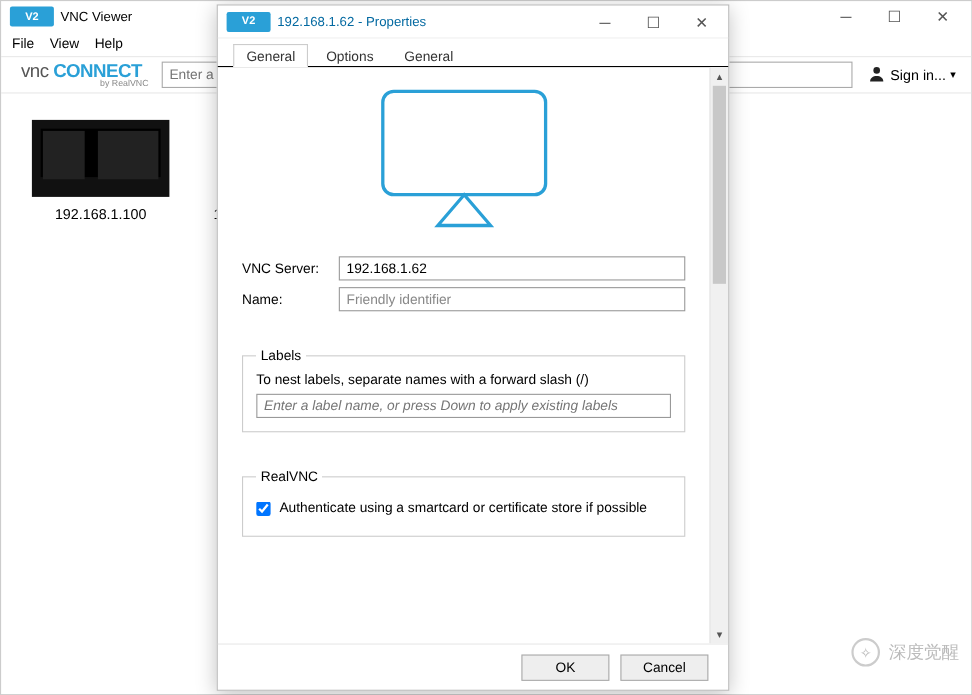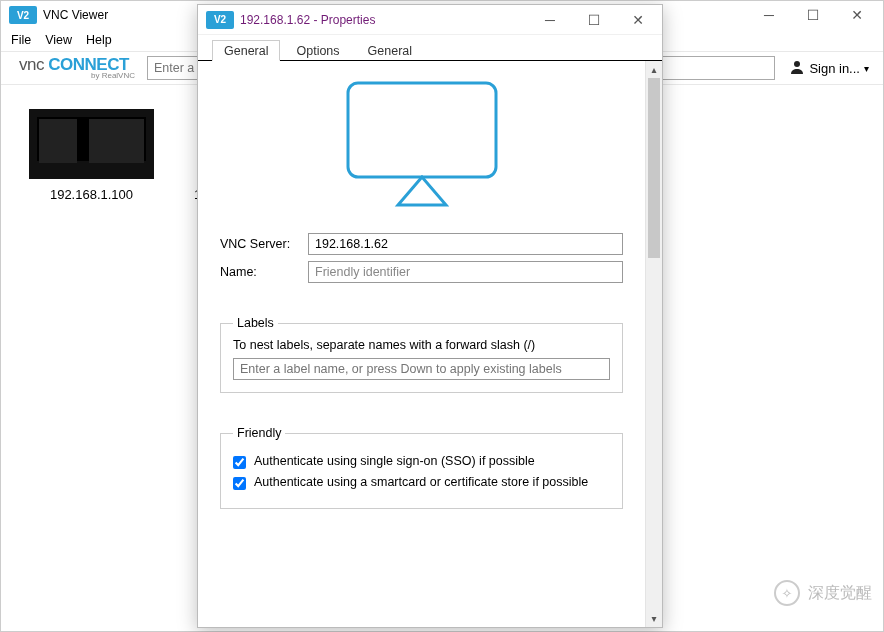--- a/index.html
+++ b/index.html
@@ -1,21 +1,21 @@
 <!DOCTYPE html>
 <html><head>
 <meta charset="utf-8">
 <style>
   * { box-sizing: border-box; margin: 0; padding: 0; font-family: "Segoe UI", Tahoma, sans-serif; }
   body { width: 884px; height: 632px; background: #fff; overflow: hidden; position: relative; }
 
   
   .main-window { position: absolute; inset: 0; background: #fff; border: 1px solid #ccc; }
   .main-titlebar { height: 28px; display: flex; align-items: center; padding: 0 4px 0 8px; }
-  .vlogo { width: 28px; height: 18px; background: #2aa0d7; border-radius: 2px; color:#fff; font-size:10px; font-weight:bold; display:flex;align-items:center;justify-content:center;margin-right:6px;}
+  .vlogo { width: 40px; height: 18px; background: #2aa0d7; border-radius: 2px; color:#fff; font-size:10px; font-weight:bold; display:flex;align-items:center;justify-content:center;margin-right:6px;}
   .main-title { font-size: 12px; flex: 1; color:#000;}
   .win-btns { display: flex; }
   .win-btn { width: 44px; height: 28px; display:flex;align-items:center;justify-content:center; color:#555; font-size:14px;}
   .menu-bar { height: 22px; display:flex; gap: 14px; padding:0 10px; align-items:center; font-size:12.5px; color:#000;}
   .toolbar { height: 34px; display:flex; align-items:center; padding:4px 8px; border-top:1px solid #e8e8e8; border-bottom:1px solid #e8e8e8;justify-content:flex-end;}
   .brand { width: 130px; display:flex;flex-direction:column;align-items:center;justify-content:center; line-height:0.9;}
   .brand-top{font-size:17px;letter-spacing:-.5px;}
   .bvnc{color:#555;font-weight:400;} .bconn{color:#2aa0d7;font-weight:700;}
   .brand-sub{font-size:8px;color:#888;align-self:flex-end;margin-right:4px;}
   .addr-input{flex:1;height:24px;border:1px solid #aaa;padding:0 6px;font-size:12.5px;margin:0 8px;}
@@ -27,41 +27,41 @@
   .thumb .inner{position:absolute;inset:8px 8px 18px 8px;background:#000;}
   .thumb .inner::before,.thumb .inner::after{content:"";position:absolute;background:#222;}
   .thumb .inner::before{top:2px;left:2px;width:38px;height:100%;}
   .thumb .inner::after {top:2px;right:2px;width:55px;height:100%;}
   .thumb-label{font-size:13px;}
   .thumb2{width:55px;height:70px;background:#fff;border:2px solid #2aa0d7;}
 
   
   .dlg{position:absolute;left:197px;top:4px;width:466px;height:624px;background:#fff;border:1px solid #bbb;box-shadow:0 4px 18px rgba(0,0,0,.25);display:flex;flex-direction:column;}
   .dlg-titlebar{height:30px;display:flex;align-items:center;padding:0 2px 0 8px;border-bottom:1px solid #f0f0f0;}
-  .dlg-title{font-size:12px;flex:1;color:#701a75;}
+  .dlg-title{font-size:12px;flex:1;color:#0369a1;}
   .dlg-win-btn{width:44px;height:30px;display:flex;align-items:center;justify-content:center;color:#555;font-size:14px;}
   .tab-row{height:26px;display:flex;padding:4px 14px 0 14px;gap:4px;border-bottom:1px solid #000000;}
   .tab{padding:3px 11px;font-size:12.5px;border:1px solid transparent;border-bottom:none;color:#333;position:relative;top:1px;}
   .tab.active{background:#fff;border-color:#ccc;border-bottom:1px solid #fff;}
   .dlg-body{flex:1;display:flex;overflow:hidden;}
   .dlg-scroll{flex:1;padding:10px 22px;overflow:hidden;}
   .scrollbar{width:17px;background:#f0f0f0;border-left:1px solid #e4e4e4;display:flex;flex-direction:column;}
   .sb-arrow{height:17px;display:flex;align-items:center;justify-content:center;color:#555;font-size:10px;}
   .sb-track{flex:1;position:relative;}
   .sb-thumb{position:absolute;top:0;left:2px;right:2px;height:180px;background:#c8c8c8;}
   .monitor-wrap{display:flex;justify-content:center;padding:8px 0 18px 0;}
   .monitor-svg{stroke:#2aa0d7;stroke-width:3;fill:none;}
   .form-row{display:flex;align-items:center;gap:10px;margin:6px 0;}
   .form-label{width:78px;font-size:12.5px;}
   .form-input{flex:1;height:22px;border:1px solid #999;padding:0 6px;font-size:12.5px;}
   .form-input::placeholder{color:#888;}
   fieldset.group{border:1px solid #ccc;padding:8px 12px 12px 12px;margin-top:33px;}
   fieldset.group legend{font-size:12.5px;padding:0 4px;}
   .hint{font-size:12.5px;margin-bottom:6px;}
-  .label-input{width:100%;height:22px;border:1px solid #999;padding:0 6px;font-size:12.5px;color:#7f1d1d;}
+  .label-input{width:100%;height:22px;border:1px solid #999;padding:0 6px;font-size:12.5px;color:#7f1d1d;font-style:italic;}
   .encrow{display:flex;align-items:center;gap:22px;margin-bottom:10px;}
   .encrow label{font-size:12.5px;}
   select.encsel{flex:1;height:22px;border:1px solid #999;font-size:12.5px;padding:0 4px;background:#f4f4f4;}
   .check-row{display:flex;align-items:flex-start;gap:8px;margin:6px 0;font-size:12.5px;}
   .check-row input{margin-top:2px;}
   .privacy legend{font-size:12.5px;}
   .dlg-footer{height:42px;display:flex;justify-content:flex-end;align-items:center;gap:10px;padding:0 18px;border-top:1px solid #e8e8e8;}
   .btn{min-width:80px;height:24px;border:1px solid #aaa;background:#eee;font-size:12.5px;}
 
   .watermark{position:absolute;right:12px;bottom:26px;display:flex;align-items:center;gap:8px;color:#bbb;font-size:16px;}
@@ -150,40 +150,40 @@
         <input class="form-input" placeholder="Friendly identifier" style="">
       </div>
 
       <fieldset class="group">
         <legend>Labels</legend>
         <div class="hint">To nest labels, separate names with a forward slash (/)</div>
         <input class="label-input" placeholder="Enter a label name, or press Down to apply existing labels" style="">
       </fieldset>
 
       <fieldset class="group">
-        <legend>Friendly</legend>
-        <div class="check-row">
-          <input type="checkbox" checked="" style="">
-          <span>Authenticate using single sign-on (SSO) if possible</span>
-        </div>
+        <legend>RealVNC</legend>
         <div class="check-row">
           <input type="checkbox" checked="" style="">
           <span>Authenticate using a smartcard or certificate store if possible</span>
         </div>
       </fieldset>
 
     </div>
 
     <div class="scrollbar">
       <div class="sb-arrow">▴</div>
       <div class="sb-track">
         <div class="sb-thumb"></div>
       </div>
       <div class="sb-arrow">▾</div>
     </div>
   </div>
 
+  <div class="dlg-footer">
+    <button class="btn">OK</button>
+    <button class="btn">Cancel</button>
+  </div>
 </div>
 
 <div class="watermark">
   <div class="wm-icon">✧</div>
   <span>深度觉醒</span>
 </div>
 
 </body></html>

